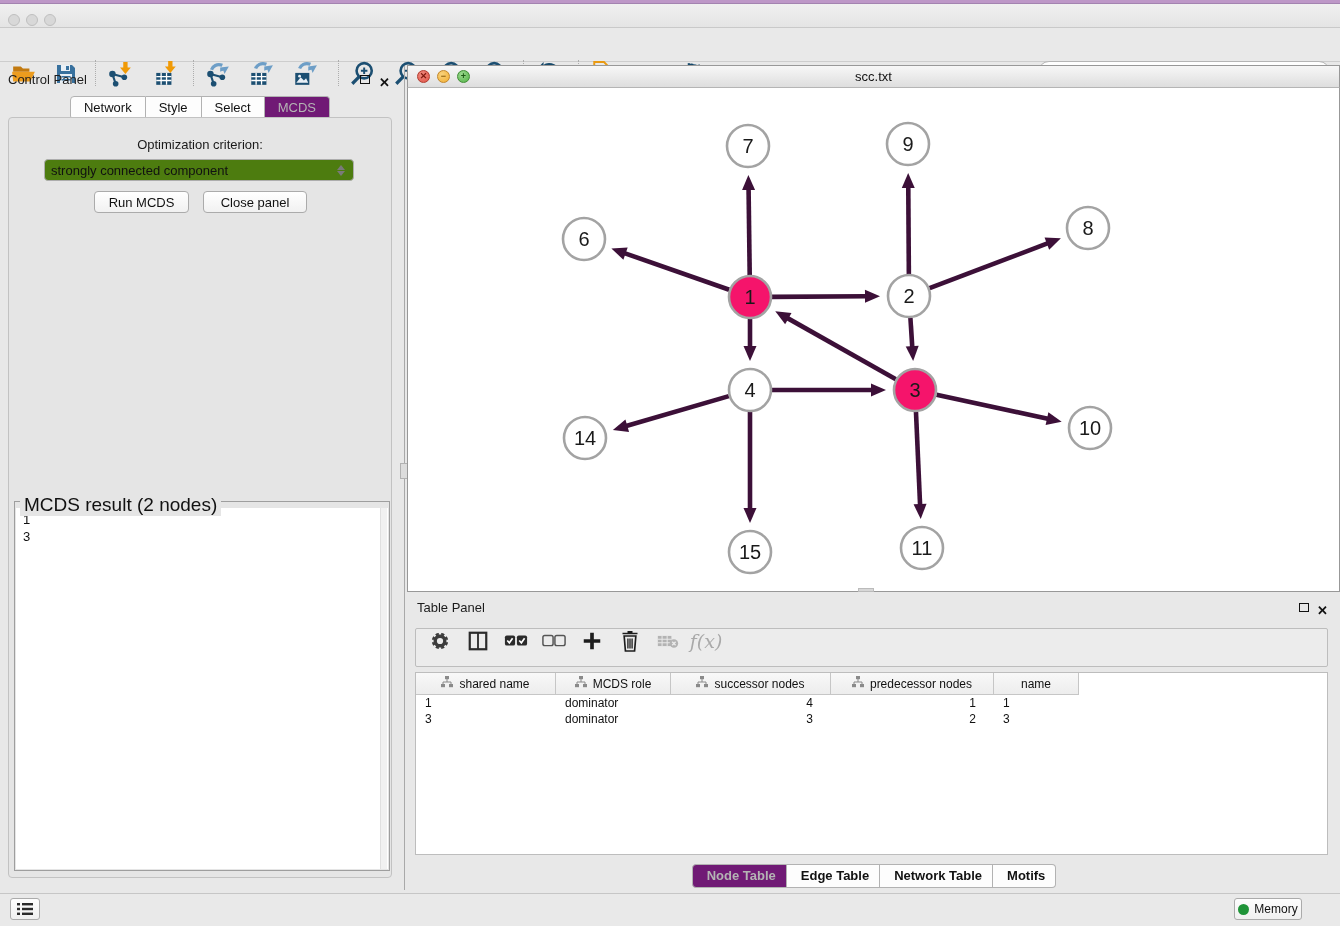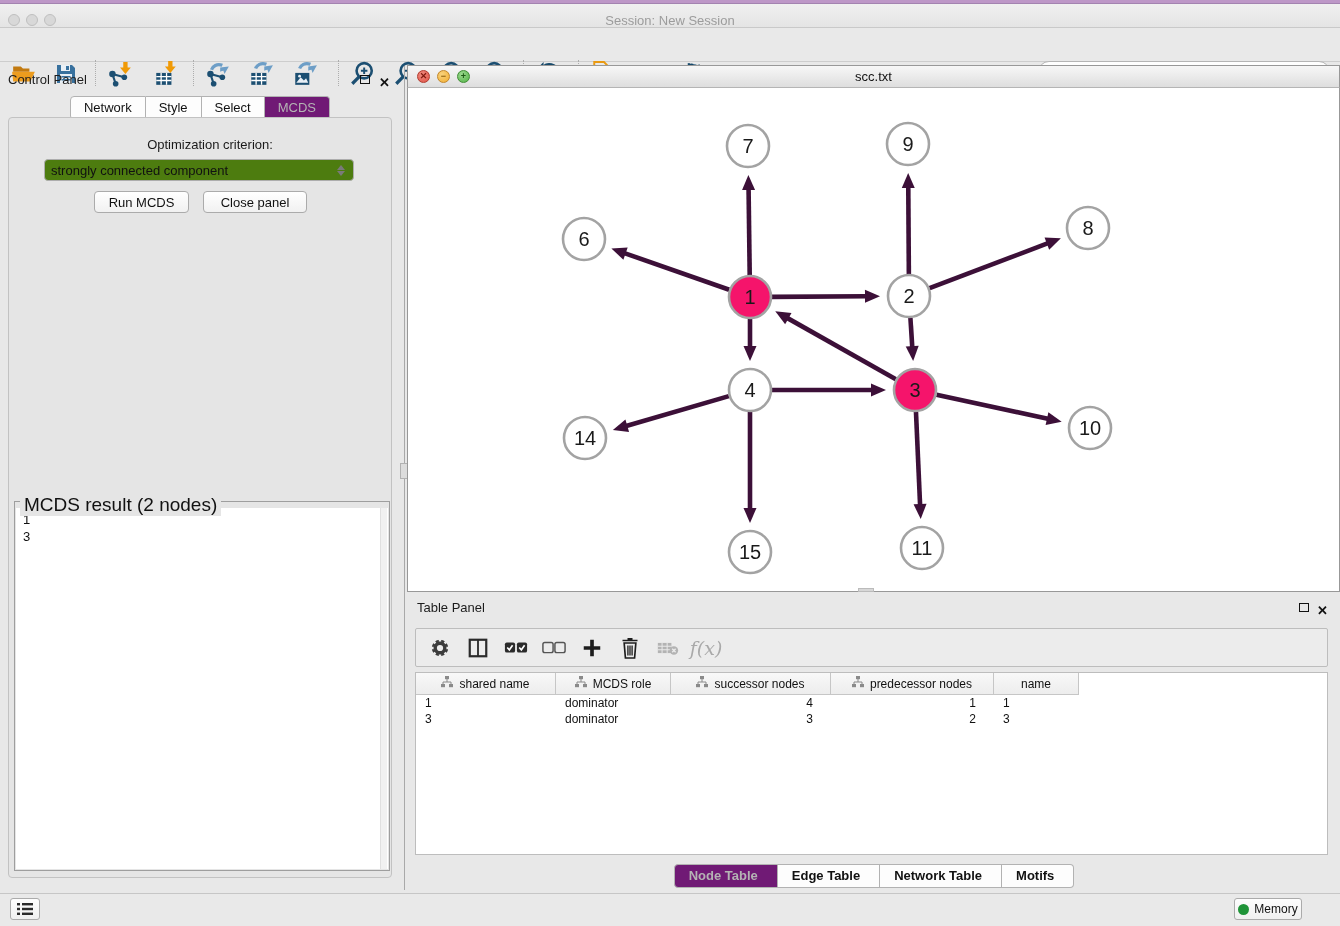--- a/index.html
+++ b/index.html
@@ -29,21 +29,21 @@
   .float-glyph { width:10px; height:9px; border:1.5px solid #111; display:block; margin-top:2px; }
   .close-glyph { font-size:13px; font-weight:bold; color:#111; line-height:13px; }
 
   .cp-tabs { left:0; top:96px; width:400px; display:flex; justify-content:center; }
   .tab { font-size:13px; padding:3px 13px 4px 13px; background:#fdfdfd; color:#111; border:1px solid #b2b2b2; border-left:none; white-space:nowrap; }
   .tab:first-child { border-left:1px solid #b2b2b2; border-radius:4px 0 0 4px; }
   .tab:last-child { border-radius:0 4px 4px 0; }
   .tab.active { background:#701a75; color:#b4b4b4; }
 
   .cp-body { left:8px; top:117px; width:384px; height:761px; background:#e5e5e5; border:1px solid #c2c2c2; border-radius:4px; }
-  .opt-label { left:18px; top:137px; width:384px; text-align:center; font-size:13px; color:#1a1a1a; }
+  .opt-label { left:8px; top:137px; width:384px; text-align:center; font-size:13px; color:#1a1a1a; }
   .combo { left:44px; top:159px; width:310px; height:22px; background:#4d7c0f; border:1px solid #adadad; border-radius:4px; display:flex; align-items:center; padding:0 6px; font-size:13px; color:#111; }
   .combo .stepper { margin-left:auto; display:flex; flex-direction:column; gap:1px; padding-right:2px; }
   .tri-up { width:0; height:0; border-left:4px solid transparent; border-right:4px solid transparent; border-bottom:5px solid #7a7a7a; }
   .tri-dn { width:0; height:0; border-left:4px solid transparent; border-right:4px solid transparent; border-top:5px solid #7a7a7a; }
   .cp-btn { top:191px; height:22px; background:linear-gradient(#ffffff,#f1f1f1); border:1px solid #ababab; border-radius:4px; font-size:13px; color:#111; display:flex; align-items:center; justify-content:center; }
 
   .groupbox { left:14px; top:501px; width:376px; height:370px; border:1px solid #9e9e9e; }
   .groupbox-legend { left:20px; top:494px; background:#e5e5e5; padding:0 4px; font-size:19px; color:#111; }
   .result-area { left:16px; top:508px; width:372px; height:361px; background:#fff; font-size:13px; color:#111; padding:3px 0 0 7px; line-height:17px; }
   .result-scroll { left:380px; top:508px; width:7px; height:361px; background:#f1f1f1; border-left:1px solid #e0e0e0; }
@@ -57,46 +57,45 @@
   .tl { width:13px; height:13px; border-radius:50%; top:70px; font-size:9px; font-weight:bold; display:flex; align-items:center; justify-content:center; line-height:11px; }
   .tl-red { background:radial-gradient(circle at 35% 30%, #f08b80, #df5346); border:1px solid #b13a2e; color:#7e170d; }
   .tl-yel { background:radial-gradient(circle at 35% 30%, #f8d27c, #f2af33); border:1px solid #c2862a; color:#8a5c07; }
   .tl-grn { background:radial-gradient(circle at 35% 30%, #9cd88f, #53b447; ); background:radial-gradient(circle at 35% 30%, #9cd88f, #53b447); border:1px solid #3f8c34; color:#1c5a14; }
   .net-title { left:407px; top:69px; width:933px; text-align:center; font-size:13px; color:#111; }
   #graph-svg { left:408px; top:89px; width:931px; height:499px; }
   .net-bottom-grip { left:858px; top:588px; width:16px; height:4px; background:#d7d7d7; border:1px solid #bbb; }
 
   
   .tp-title { left:417px; top:600px; font-size:13px; color:#1c1c1c; }
-  .tp-toolbar { left:415px; top:628px; width:913px; height:39px; background:#ececec; border:1px solid #bdbdbd; border-radius:2px; display:flex; align-items:center; gap:14px; padding-left:12px; }
+  .tp-toolbar { left:415px; top:628px; width:913px; height:39px; background:#ececec; border:1px solid #bdbdbd; border-radius:2px; display:flex; align-items:flex-start; gap:14px; padding-left:12px; }
   .tp-icon { width:24px; height:24px; display:flex; align-items:center; justify-content:center; }
   .fx { font-family:"DejaVu Serif", serif; font-style:italic; font-size:19px; color:#a9a9a9; }
   .tp-table { left:415px; top:672px; width:913px; height:183px; background:#fff; border:1px solid #bdbdbd; }
   .thead { display:flex; height:22px; }
   .th { background:linear-gradient(#f8f8f8,#ededed); border-right:1px solid #c6c6c6; border-bottom:1px solid #c6c6c6; display:flex; align-items:center; justify-content:center; gap:6px; font-size:12px; color:#111; }
   .trow { display:flex; height:16px; font-size:12px; color:#111; }
   .td { white-space:nowrap; overflow:hidden; }
 
   .tp-tabs { left:408px; top:864px; width:932px; display:flex; justify-content:center; }
-  .tp-tabs .tab { font-weight:bold; font-size:13px; padding:3px 19px 4px 14px;text-align:center; }
+  .tp-tabs .tab { font-weight:bold; font-size:13px; padding:3px 10px 4px 14px;text-align:center; }
 
   
   .statusbar { left:0; top:893px; width:1340px; height:33px; background:#e9e9e9; border-top:1px solid #c6c6c6; }
   .sb-btn { top:898px; height:22px; background:linear-gradient(#fdfdfd,#f0f0f0); border:1px solid #ababab; border-radius:3px; display:flex; align-items:center; justify-content:center; gap:5px; font-size:12px; color:#111; }
   .mem-dot { width:11px; height:11px; border-radius:50%; background:#1f9438; }
 </style>
 </head>
 <body>
 
 <div class="abs top-strip"></div>
 <div class="abs titlebar">
   <div class="abs traffic" style="left:8px;"></div>
   <div class="abs traffic" style="left:26px;"></div>
   <div class="abs traffic" style="left:44px;"></div>
-  <div class="abs win-title">Session: New Session</div>
 </div>
 
 <div class="abs toolbar">
   <div class="abs tb-icon" style="left:10px;">
     <svg width="26" height="26" viewBox="0 0 24 24">
         <path d="M2 5h7l2 2h6v3H2z" fill="#c27a10"></path>
         <path d="M1 10h21l-4 9H2z" fill="#ec9c1e"></path>
       </svg>
   </div>
   <div class="abs tb-icon" style="left:52px;">

